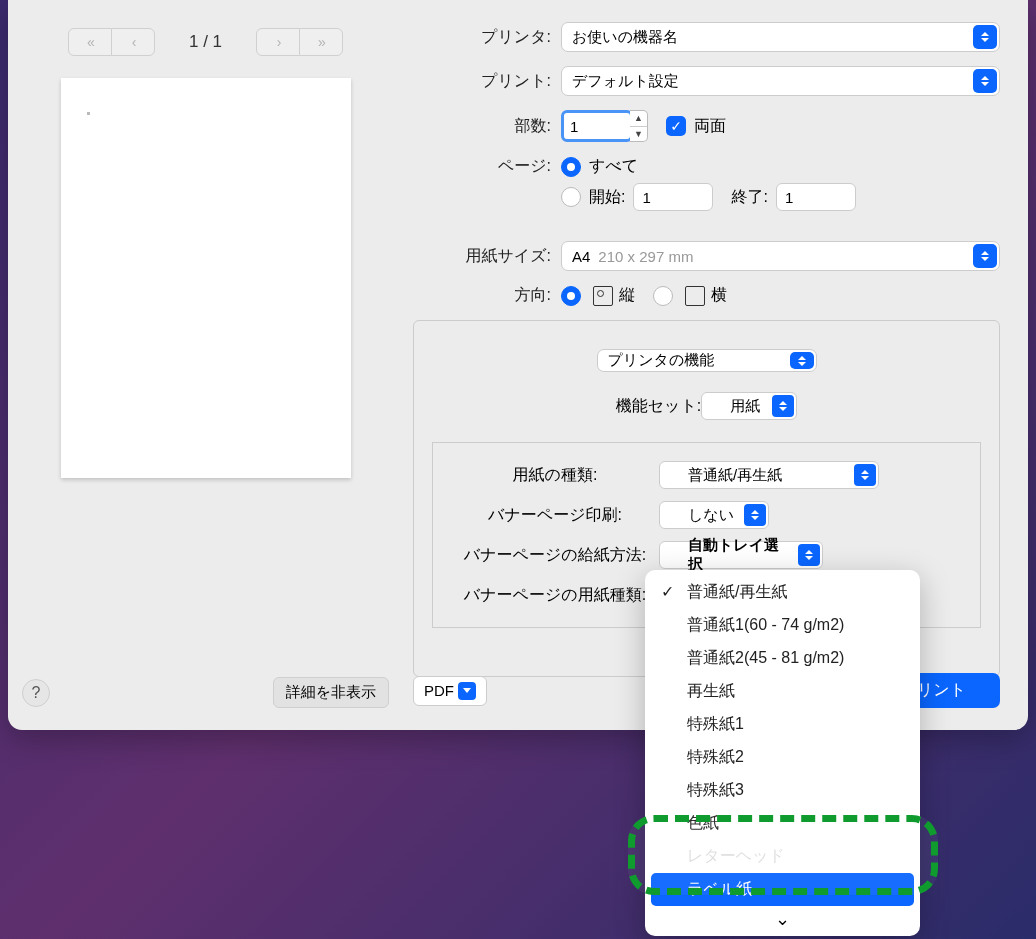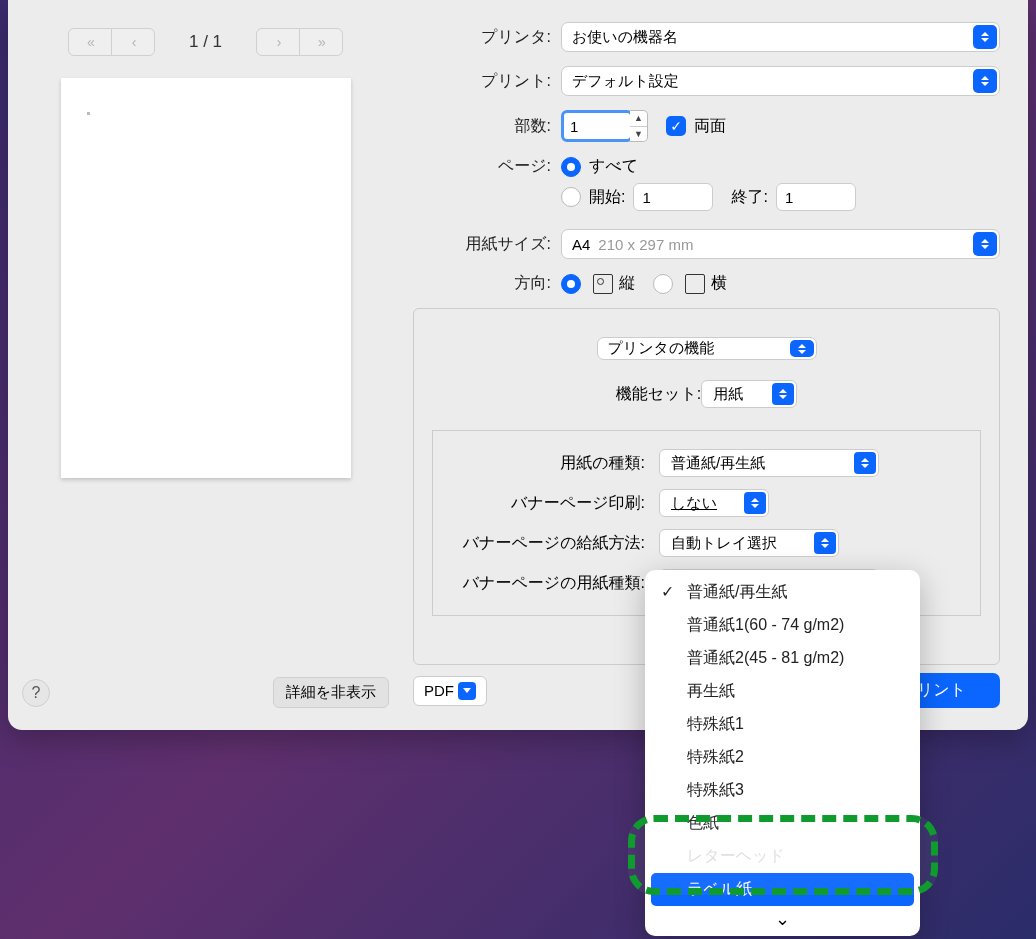--- a/index.html
+++ b/index.html
@@ -33,22 +33,22 @@
 .stepper span:first-child{border-bottom:1px solid #ccc;}
 .checkbox { width:20px; height:20px; background:#0a66ff; border-radius:5px; margin:0 8px 0 18px; display:flex; align-items:center; justify-content:center; color:#fff; font-size:14px; }
 .radio { width:20px; height:20px; border-radius:50%; border:1px solid #bbb; background:#fff; margin-right:8px; display:inline-flex; align-items:center; justify-content:center; }
 .radio.on { background:#0a66ff; border-color:#0a66ff; }
 .radio.on::after{content:'';width:8px;height:8px;background:#fff;border-radius:50%;}
 .mini-input { width:80px; height:28px; background:#fff; border:1px solid #ccc; border-radius:6px; padding:0 8px; font-size:15px; }
 .inset-box { border:1px solid #ccc; border-radius:6px; margin:12px 0 0 0; padding:28px 18px 48px; background:#ececec; position:relative; }
 .center-select { width:220px; margin:0 auto 20px; }
 .inner-group { border:1px solid #ccc; padding:18px 18px 18px 18px; }
 .field-row { display:flex; align-items:center; margin-bottom:12px; }
-.field-row .fl { width: 208px; text-align:right; padding-right:14px; font-size:16px; }
-.select-sm { height:28px; background:#fff; border:1px solid #ccc; border-radius:6px; display:flex; align-items:center; padding:0 28px 0 11px; font-size:15px; position:relative; }
+.field-row .fl { width: 208px; text-align:center; font-size:16px; }
+.select-sm { height:28px; background:#fff; border:1px solid #ccc; border-radius:6px; display:flex; align-items:center; padding:0 28px 0 28px; font-size:15px; position:relative; }
 .select-sm .chev { position:absolute; right:2px; top:2px; bottom:2px; width:22px; background:#0a66ff; border-radius:4px; display:flex; align-items:center; justify-content:center; flex-direction:column; }
 .select-sm .chev::before,.select-sm .chev::after{content:'';width:0;height:0;border-left:4px solid transparent;border-right:4px solid transparent;}
 .select-sm .chev::before{border-bottom:4px solid #fff;margin-bottom:2px;}
 .select-sm .chev::after{border-top:4px solid #fff;}
 .footer-row{ position:absolute; bottom:22px; left:10px; right:28px; display:flex; justify-content:space-between; align-items:center; }
 .pdf-btn { background:#fff; border:1px solid #ccc; border-radius:6px; padding:5px 10px; font-size:15px; display:flex; align-items:center; gap:4px; }
 .pdf-btn .dd{ width:18px;height:18px;background:#0a66ff;border-radius:4px;display:flex;align-items:center;justify-content:center; }
 .pdf-btn .dd::after{content:'';width:0;height:0;border-left:4px solid transparent;border-right:4px solid transparent;border-top:5px solid #fff;}
 .print-btn { background:#0a66ff; color:#fff; border:none; border-radius:7px; padding:7px 34px; font-size:16px; }
 .orient-icon { width:20px; height:20px; border:1.5px solid #333; border-radius:2px; margin:0 6px 0 4px; position:relative; display:inline-block; }
@@ -116,21 +116,21 @@
       <span style="font-size:16px;">すべて</span>
     </div>
     <div class="row">
       <div class="row-label"></div>
       <span class="radio"></span>
       <span style="font-size:16px;margin-right:8px;">開始:</span>
       <input class="mini-input" value="1" style="">
       <span style="font-size:16px;margin:0 8px 0 18px;">終了:</span>
       <input class="mini-input" value="1" style="">
     </div>
-    <div class="row" style="margin-top:18px;">
+    <div class="row" style="margin-top:30px;">
       <div class="row-label">用紙サイズ:</div>
       <div class="select">
         <span>A4</span>
         <span class="dim">210 x 297 mm</span>
         <span class="chev"></span>
       </div>
     </div>
     <div class="row">
       <div class="row-label">方向:</div>
       <span class="radio on"></span>
@@ -156,28 +156,28 @@
       <div class="inner-group">
         <div class="field-row">
           <div class="fl">用紙の種類:</div>
           <div class="select-sm" style="width:220px;">
               <span>普通紙/再生紙</span>
               <span class="chev"></span>
             </div>
         </div>
         <div class="field-row">
           <div class="fl">バナーページ印刷:</div>
-          <div class="select-sm" style="width:110px;text-decoration:underline;">
+          <div class="select-sm" style="width:110px;">
               <span>しない</span>
               <span class="chev"></span>
             </div>
         </div>
         <div class="field-row">
           <div class="fl">バナーページの給紙方法:</div>
-          <div class="select-sm" style="width:180px;">
+          <div class="select-sm" style="width:164px;font-weight:bold;">
               <span>自動トレイ選択</span>
               <span class="chev"></span>
             </div>
         </div>
         <div class="field-row" style="margin-bottom:0;">
           <div class="fl">バナーページの用紙種類:</div>
           <div class="select-sm" style="width:220px;">
               <span></span>
               <span class="chev"></span>
             </div>

